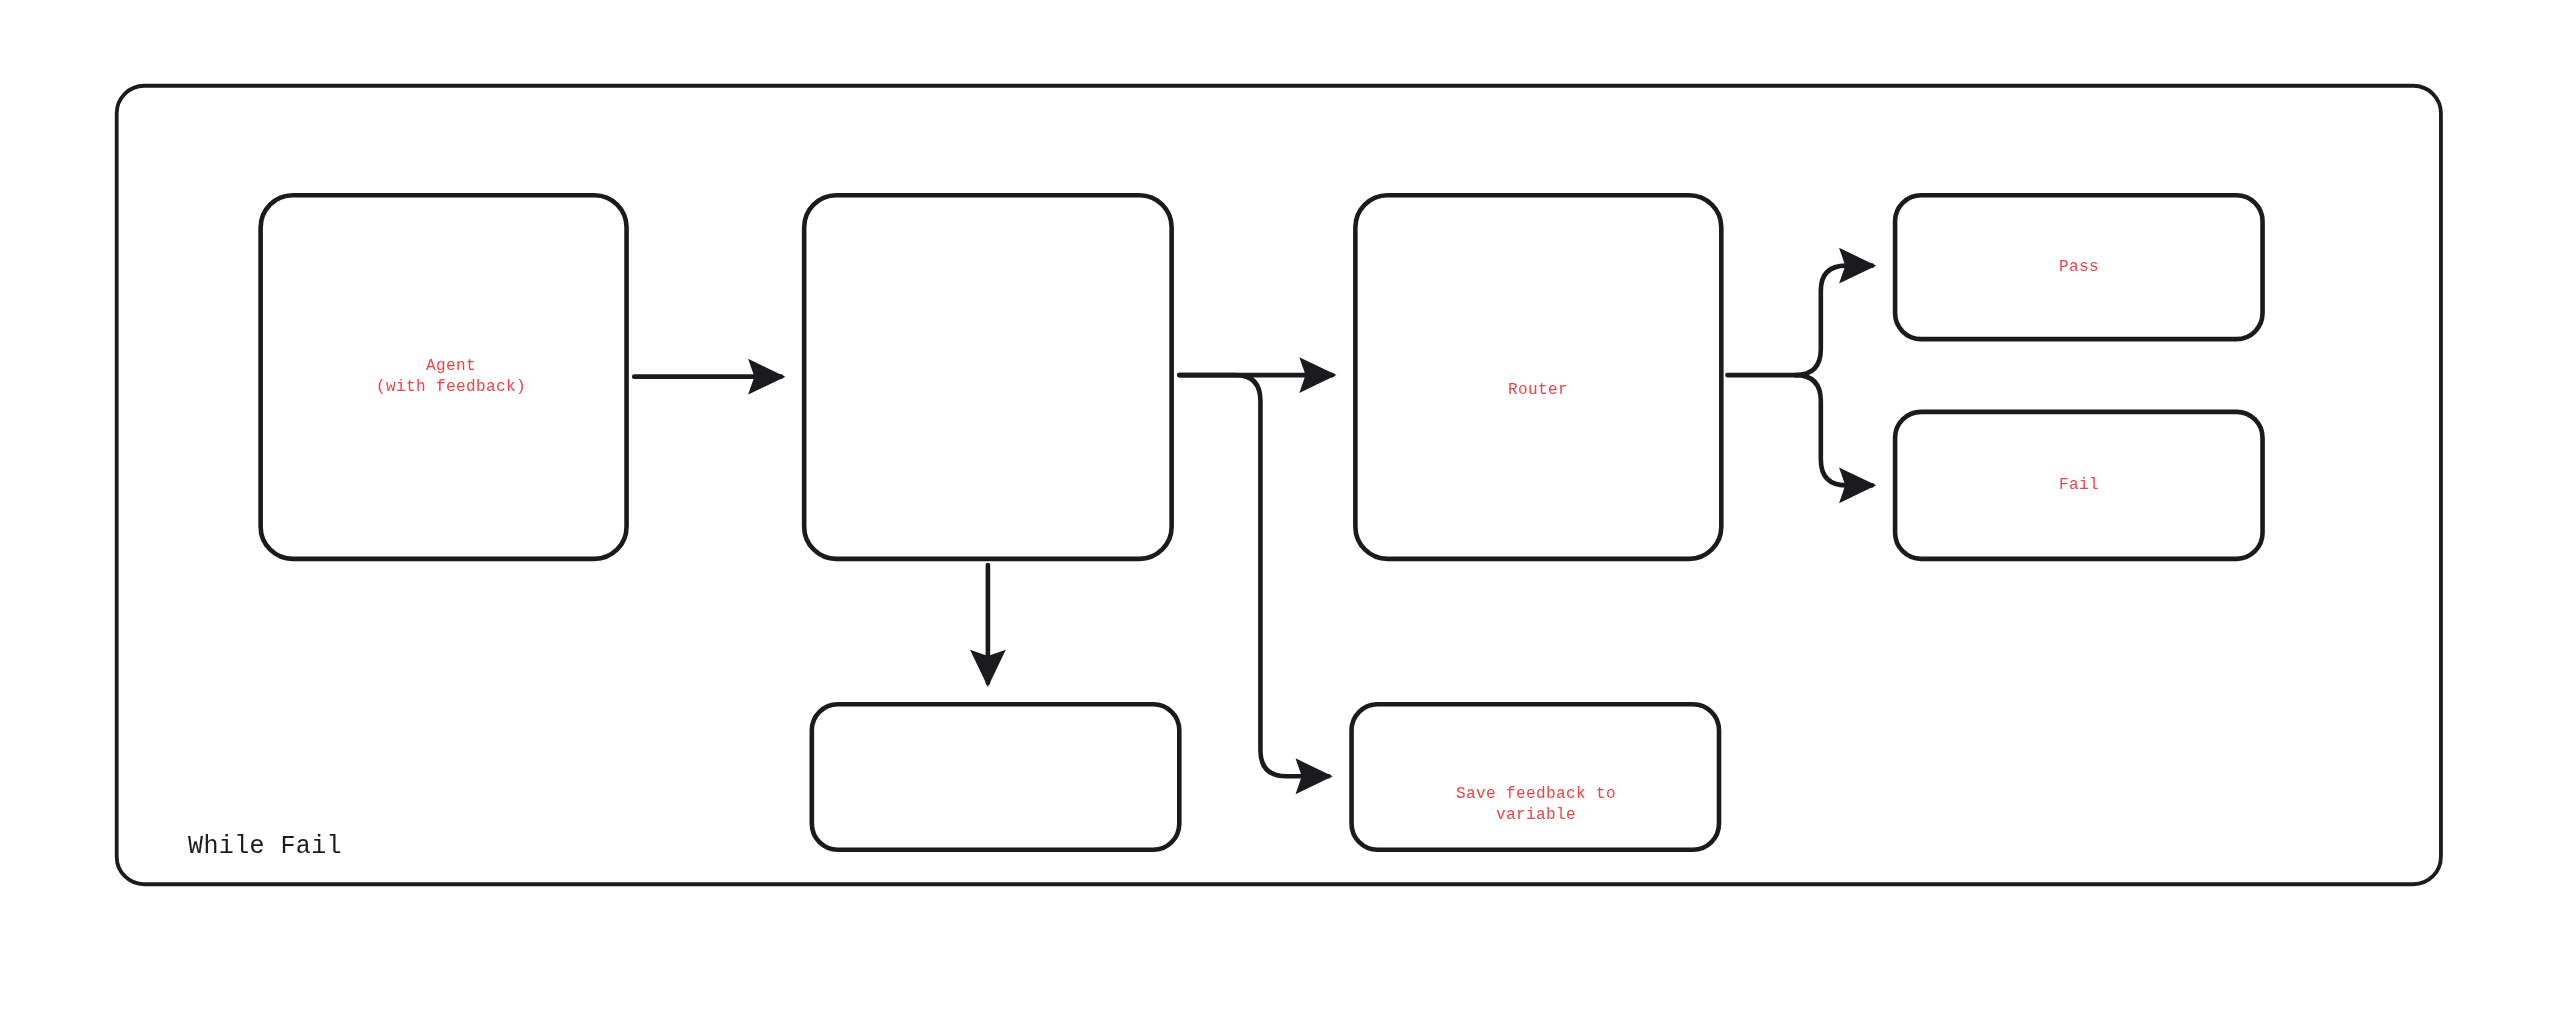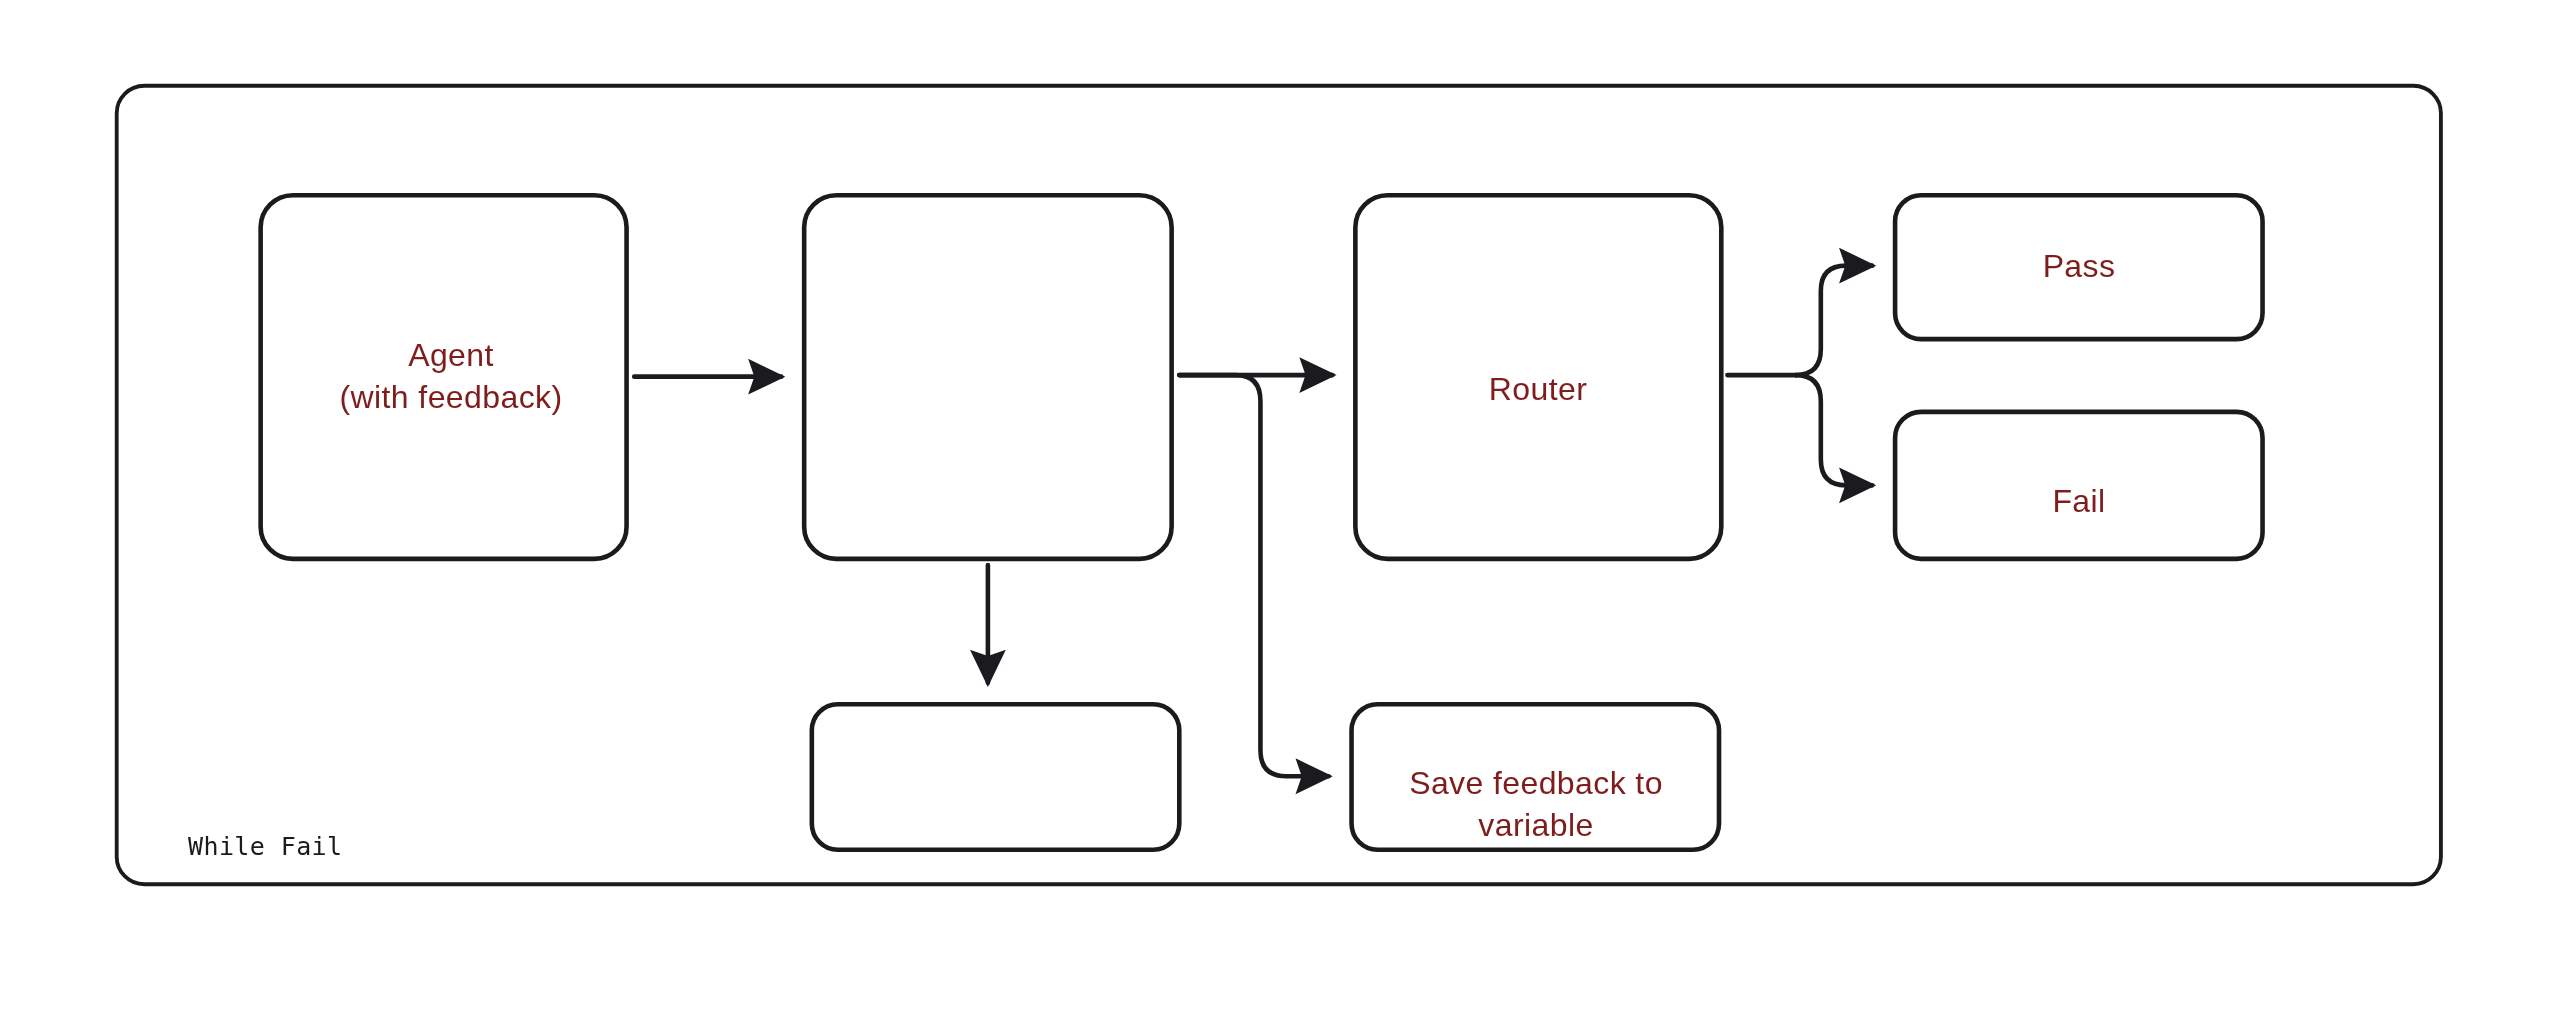--- a/index.html
+++ b/index.html
@@ -22,23 +22,23 @@
     width: 2576px;
     height: 1009px;
   }
   .node-box {
     position: absolute;
     box-sizing: border-box;
     display: flex;
     align-items: center;
     justify-content: center;
     text-align: center;
-    color: #7f1d1d;
-    font-family: Liberation Sans, sans-serif;
-    font-size: 32px;
+    color: #ef4444;
+    font-family: Liberation Mono, monospace;
+    font-size: 16px;
     line-height: 1.30;
     letter-spacing: 0.4px;
     white-space: pre-line;
     pointer-events: auto;
   }
   .group-label {
     position: absolute;
     color: #1b1b1f;
     font-family: "DejaVu Sans Mono", "Liberation Mono", monospace;
     font-size: 25px;
@@ -84,22 +84,22 @@
   </svg>
 
   <div class="node-box" style="left:260px; top:195px; width:366px; height:364px;margin-left:8px;">Agent
 (with feedback)</div>
 
 
   <div class="node-box" style="left:1355px; top:208px; width:366px; height:364px;">Router</div>
 
   <div class="node-box" style="left:1895px; top:195px; width:368px; height:144px;">Pass</div>
 
-  <div class="node-box" style="left:1895px; top:428px; width:368px; height:147px;">Fail</div>
+  <div class="node-box" style="left:1895px; top:412px; width:368px; height:147px;">Fail</div>
 
 
   <div class="node-box" style="left:1352px; top:732px; width:368px; height:145px;">Save feedback to
 variable</div>
 
-  <div class="group-label" style="left:188px; top:832px;">While Fail</div>
+  <div class="group-label" style="left:188px; top:832px;font-family:Liberation Mono, monospace;">While Fail</div>
 
 </div>
 
 
 </body></html>

